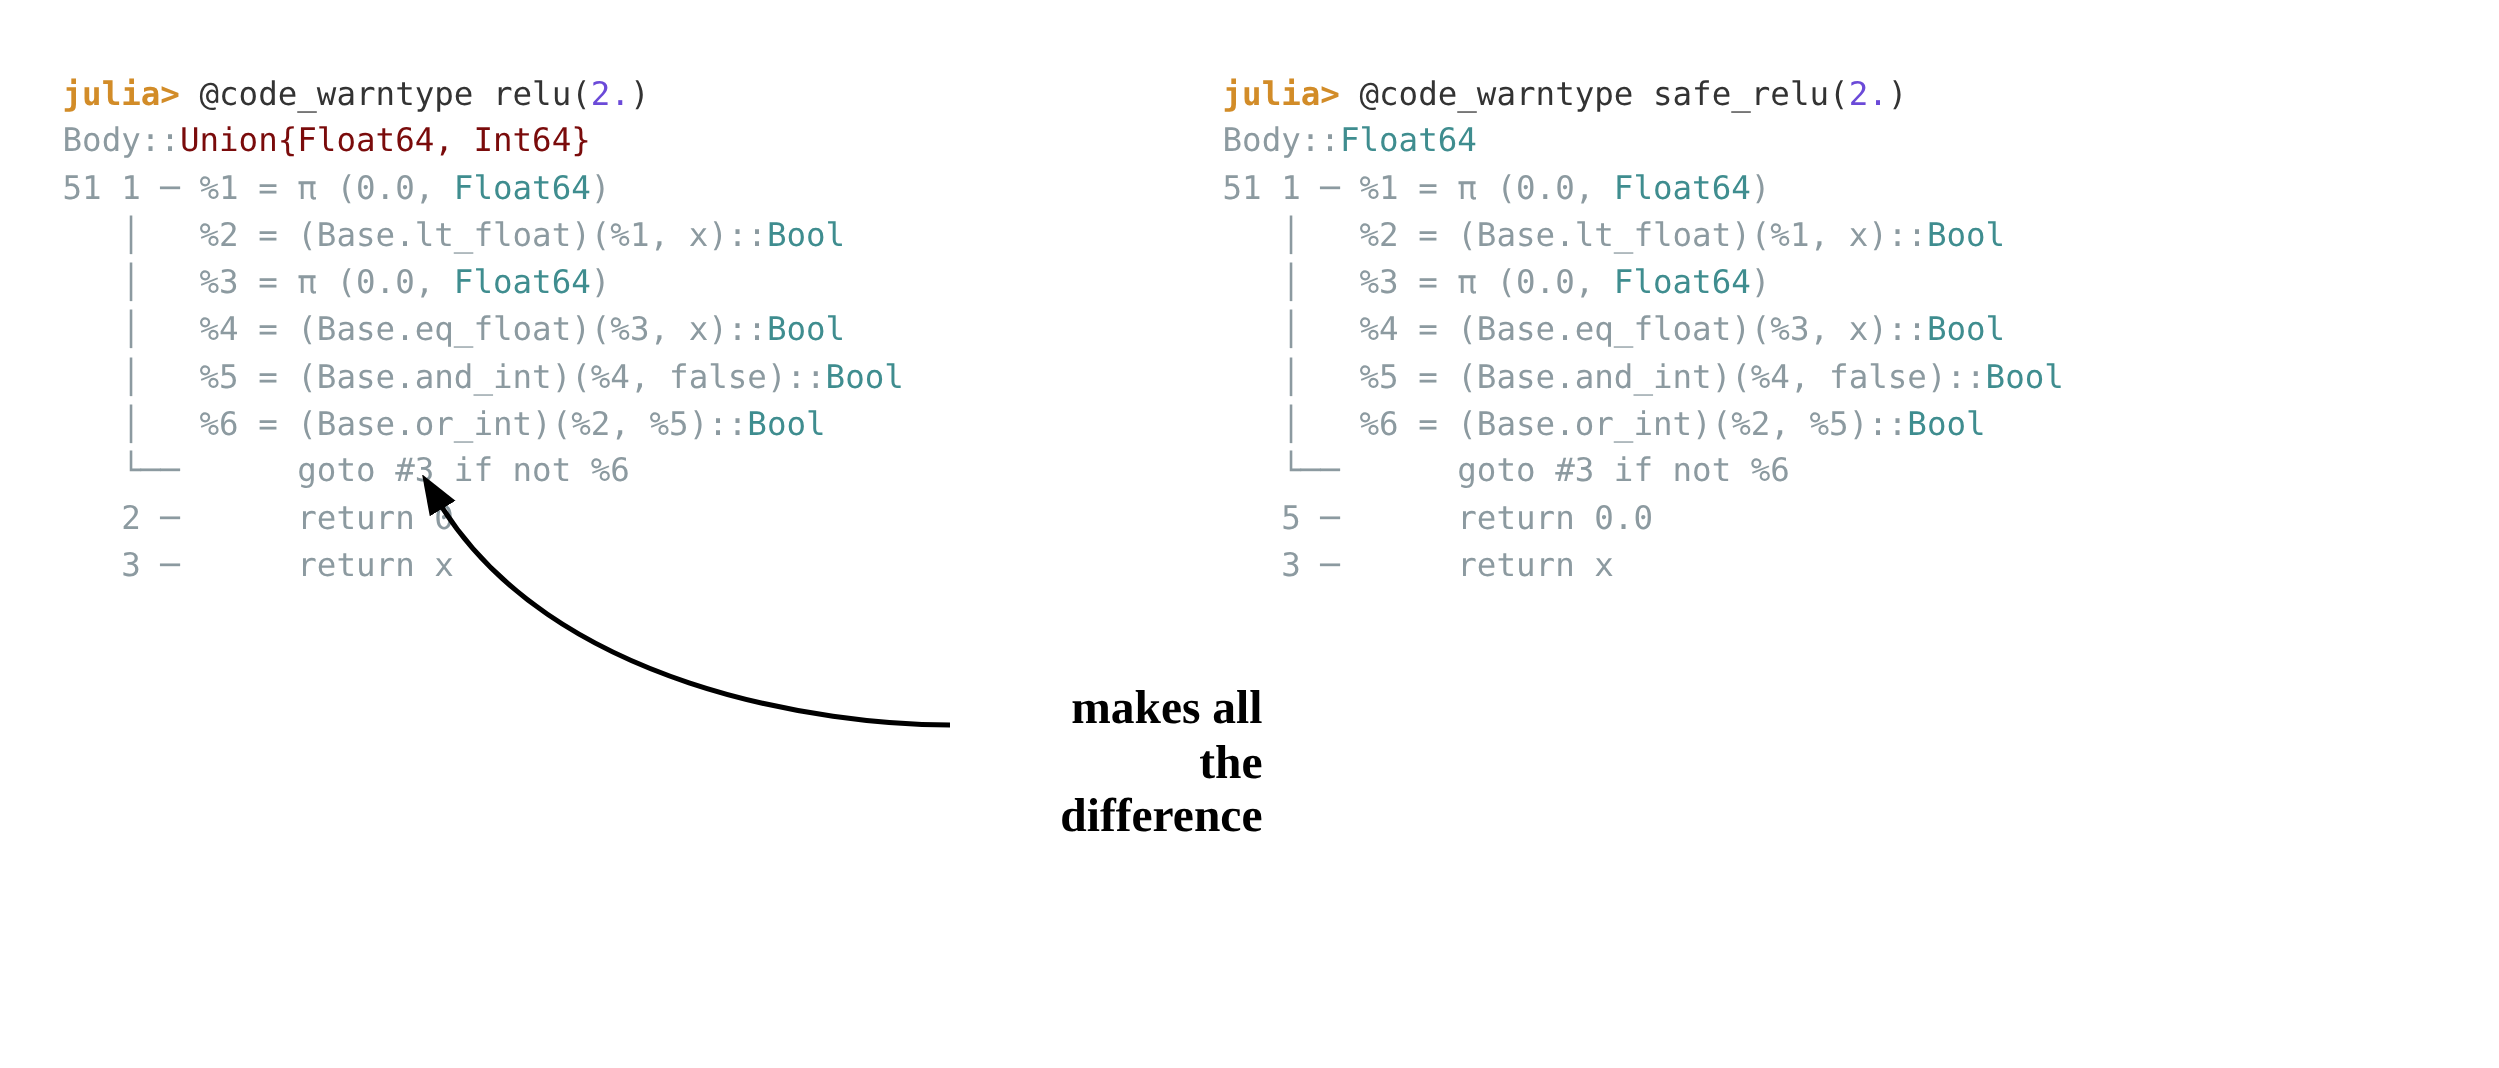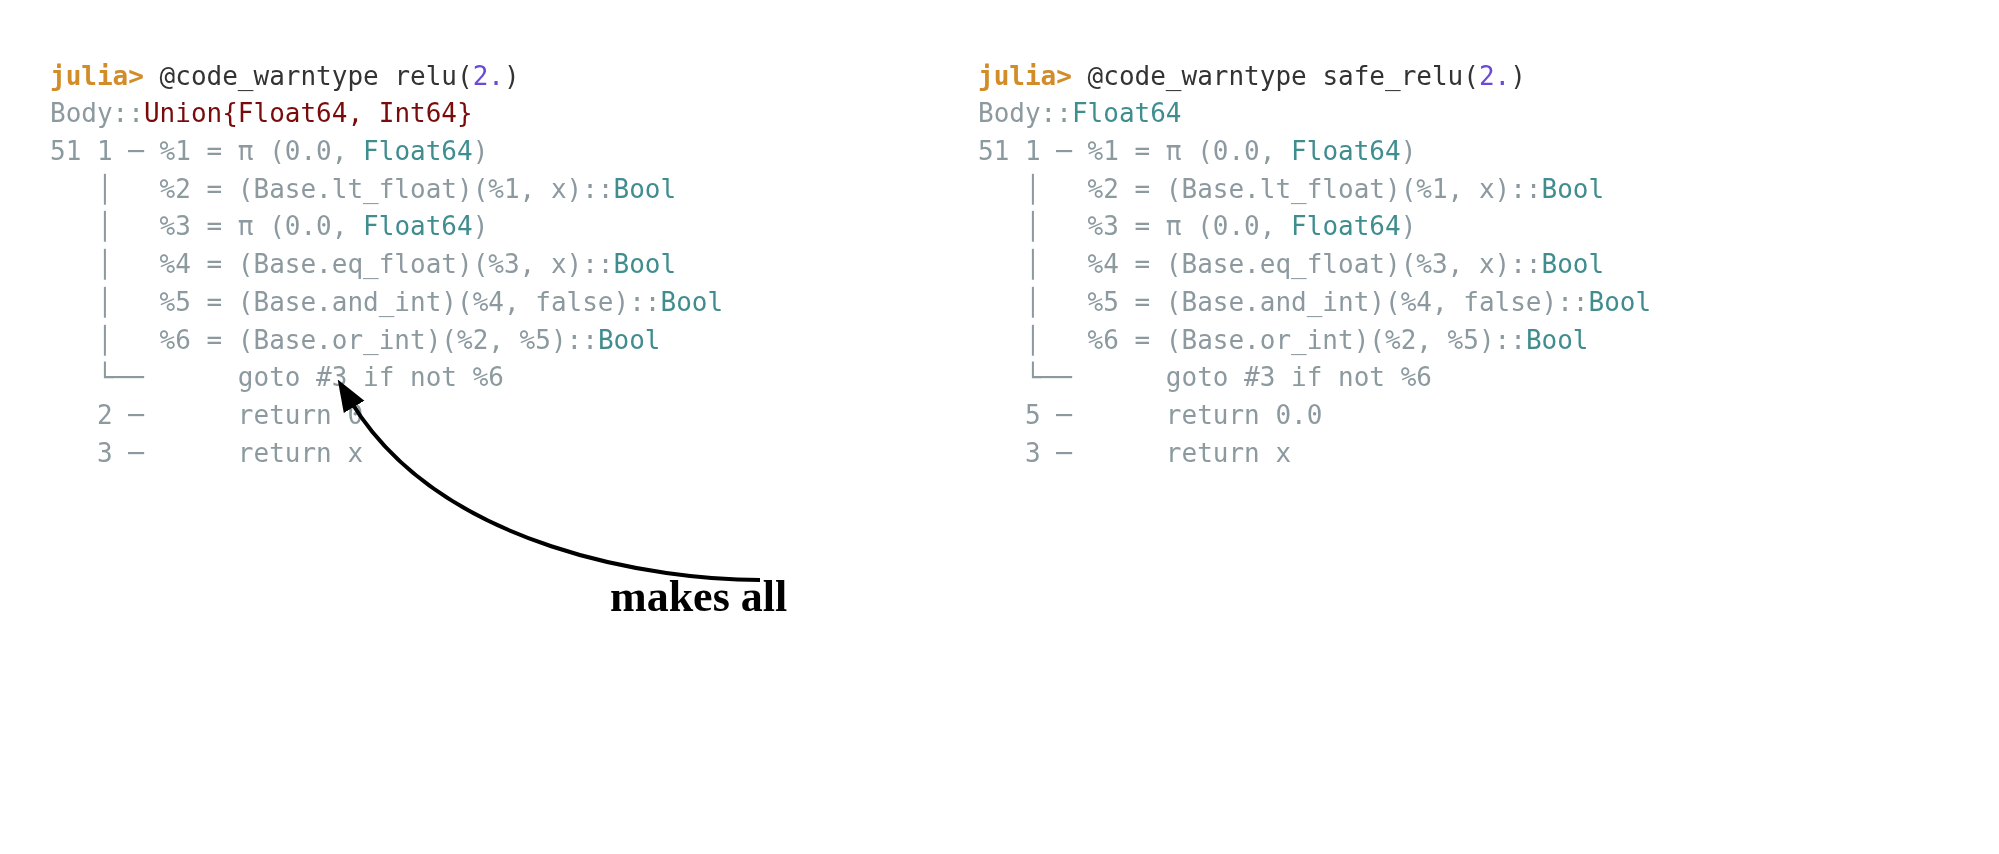--- a/index.html
+++ b/index.html
@@ -34,25 +34,25 @@
   .paren  { color: #333333; }
   .body   { color: #8c9aa0; }
   .warn   { color: #7a0b0b; }
   .good   { color: #3f8d8f; }
   .type   { color: #3f8d8f; }
   .gray   { color: #8c9aa0; }
 
   .annotation {
     position: absolute;
     left: 610px;
-    top: 572px;
+    top: 545px;
     width: 400px;
-    text-align: left;
+    text-align: right;
     font-family: "Comic Sans MS", "Chalkboard SE", "Segoe Script", cursive;
-    font-size: 44px;
+    font-size: 38px;
     font-weight: bold;
     line-height: 1.15;
     color: #000000;
   }
   .arrow-svg {
     position: absolute;
     left: 330px;
     top: 380px;
     width: 520px;
     height: 220px;
@@ -100,15 +100,17 @@
     <defs>
       <marker id="arrowhead" markerWidth="10" markerHeight="10" refX="2" refY="3" orient="auto" markerUnits="strokeWidth">
         <path d="M0,0 L0,6 L8,3 z" fill="#000000"></path>
       </marker>
     </defs>
     <path d="M 430 200 C 330 200 110 170 20 20" stroke="#000000" stroke-width="4" fill="none" marker-end="url(#arrowhead)"></path>
   </svg>
 
   <div class="annotation">
     <div>makes all</div>
+    <div>the</div>
+    <div>difference</div>
   </div>
 
 </div>
 
 </body></html>

